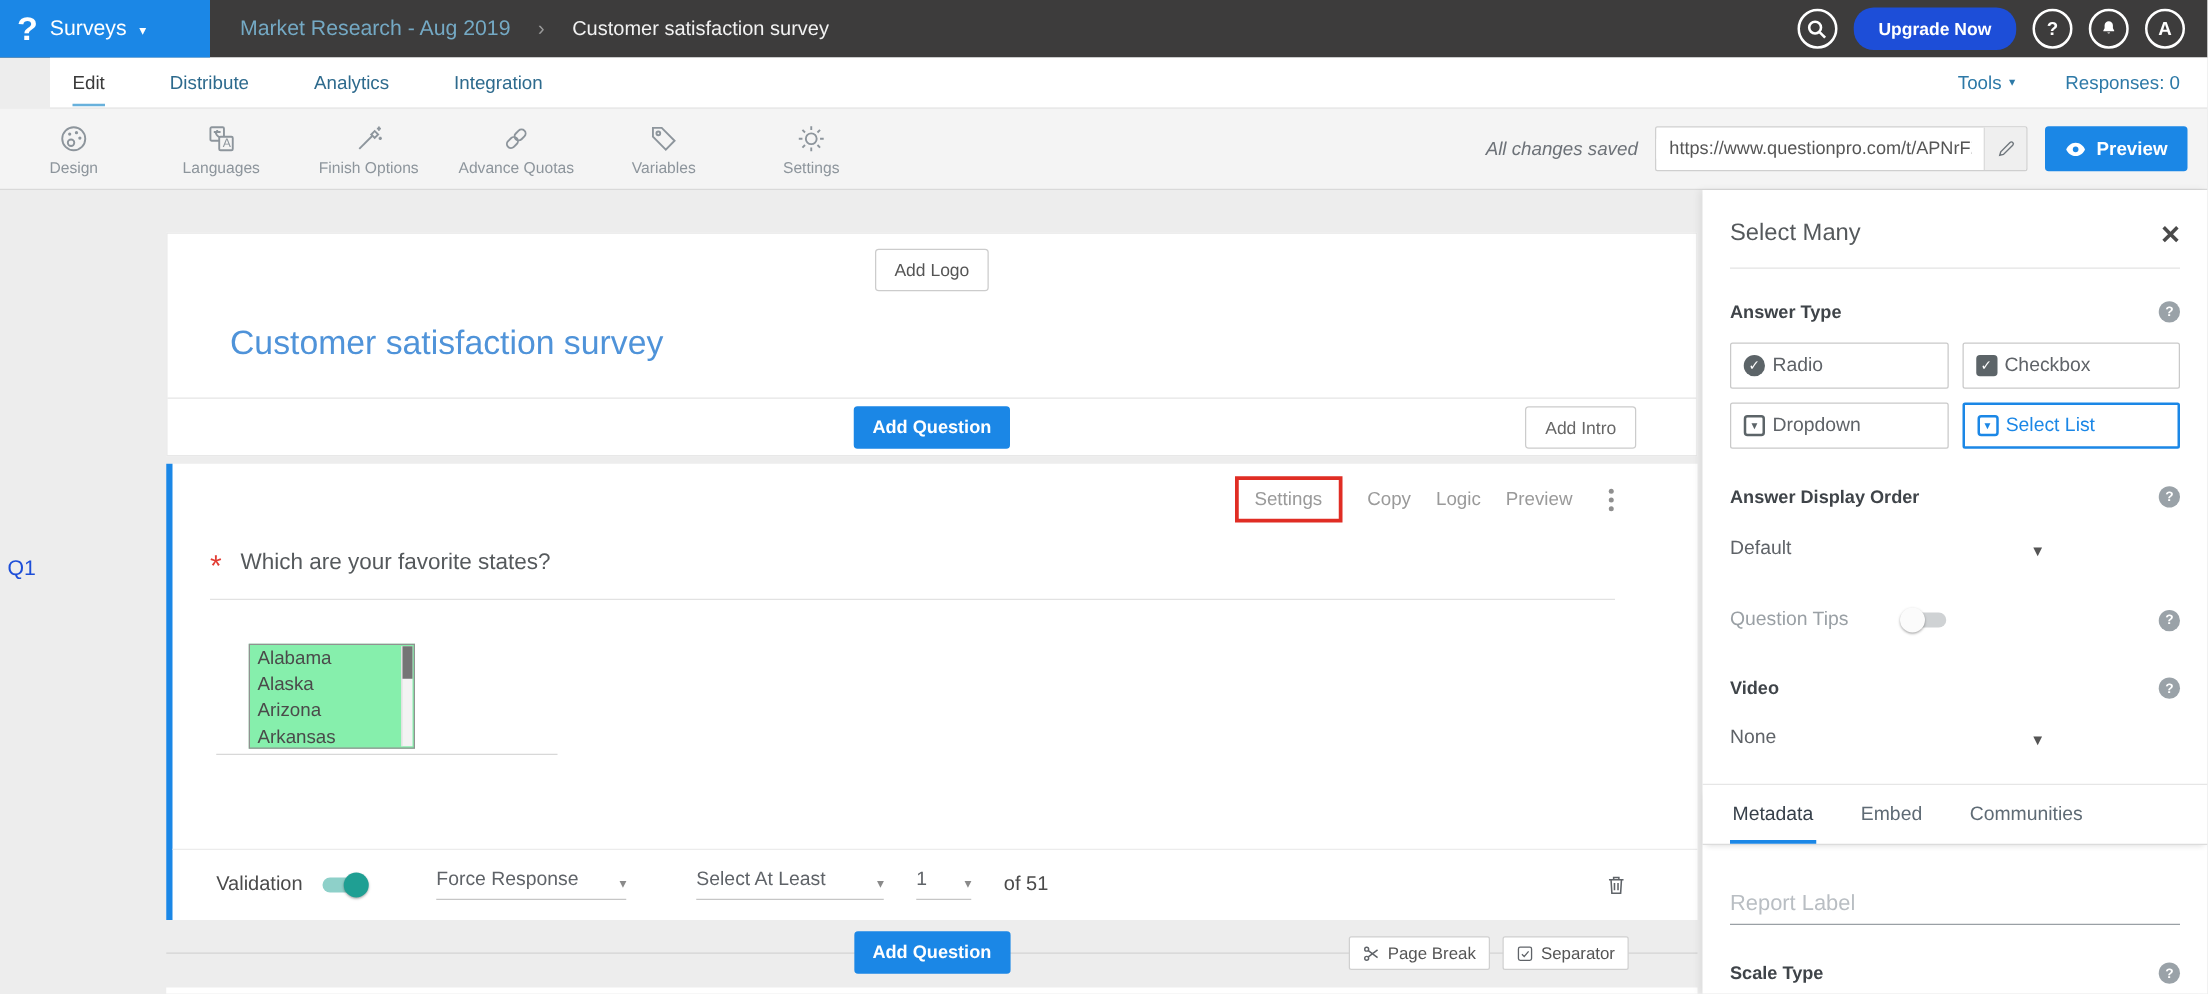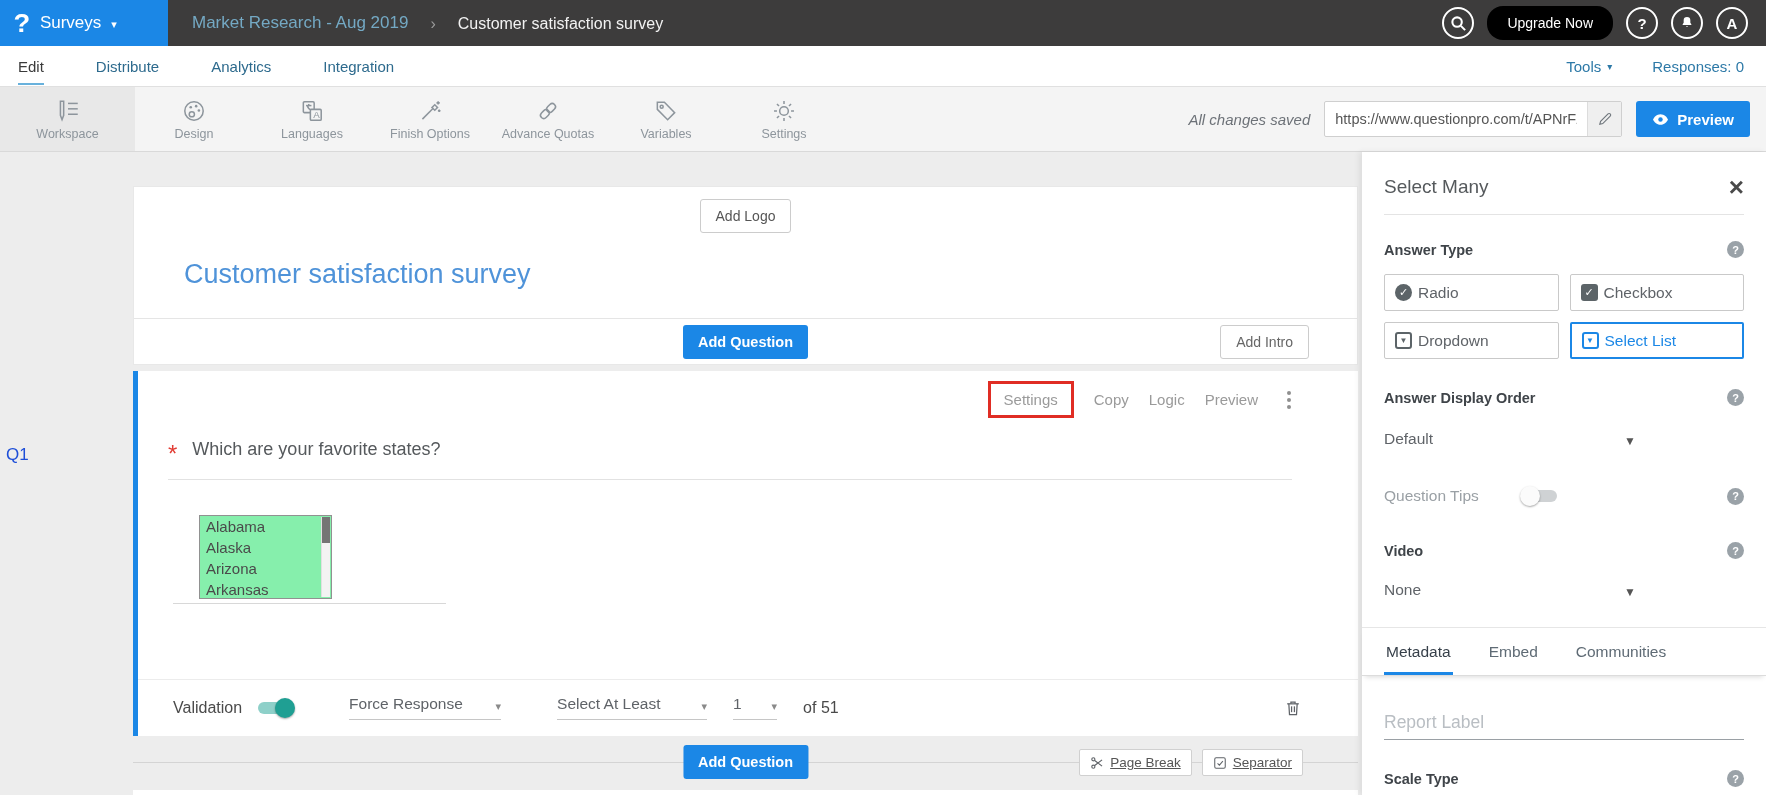--- a/index.html
+++ b/index.html
@@ -11,24 +11,24 @@
   .logo-area { width:168px; height:46px; background:#1b87e6; display:flex; align-items:center; gap:10px; padding-left:14px; cursor:pointer; }
   .logo-mark { color:#fff; font-size:26px; font-weight:700; line-height:1; transform:scaleX(1.05); }
   .surveys-label { color:#fff; font-size:17px; }
   .caret-w { color:#fff; font-size:11px; margin-top:2px; }
   .breadcrumbs { display:flex; align-items:flex-end; gap:22px; margin-left:24px; }
   .crumb-folder { color:#74a9c4; font-size:17px; cursor:pointer; }
   .crumb-sep { color:#9a9a9a; font-size:16px; }
   .crumb-survey { color:#f2f2f2; font-size:16px; }
   .topbar-right { margin-left:auto; display:flex; align-items:center; gap:13px; padding-right:18px; }
   .circle-btn { width:32px; height:32px; border:2px solid #fff; border-radius:50%; background:transparent; color:#fff; display:flex; align-items:center; justify-content:center; font-size:15px; font-weight:700; cursor:pointer; }
-  .upgrade-btn { background:#000000; border:none; color:#fff; font-weight:400; font-size:14px; border-radius:16px; padding:9px 20px; cursor:pointer; }
+  .upgrade-btn { background:#1d4ed8; border:none; color:#fff; font-weight:700; font-size:14px; border-radius:16px; padding:9px 20px; cursor:pointer; }
 
   
-  .navrow { height:41px; background:#fff; border-bottom:1px solid #e0e0e0; display:flex; align-items:center; }
+  .navrow { height:41px; background:#fff; border-bottom:1px solid #e0e0e0; display:flex; align-items:center;margin-left:40px; }
   .nav-tabs { display:flex; gap:52px; padding-left:18px; font-size:15px; }
   .tab { color:#2d6a8d; cursor:pointer; padding:10px 0 8px; }
   .tab.active { color:#3a3a3a; border-bottom:2px solid #68b1dc; }
   .nav-right { margin-left:auto; display:flex; align-items:center; gap:40px; padding-right:22px; font-size:15px; color:#2d79a7; }
   .tools { cursor:pointer; display:flex; align-items:center; gap:6px; }
   .caret-b { font-size:10px; color:#2d79a7; }
 
   
   .toolbar { height:65px; background:#f4f4f4; border-bottom:1px solid #d9d9d9; display:flex; align-items:stretch; }
   .tool-item { width:118px; display:flex; flex-direction:column; align-items:center; justify-content:center; gap:3px; cursor:pointer; }
@@ -76,21 +76,21 @@
   .val-label { font-size:16px; color:#4a4a4a; }
   .dd { display:flex; align-items:flex-end; justify-content:space-between; border-bottom:1px solid #c6c6c6; padding-bottom:6px; color:#5f6368; font-size:15.5px; cursor:pointer; }
   .dd .caret { color:#8a8a8a; font-size:11px; }
   .of-total { margin-left:26px; font-size:16px; color:#4a4a4a; }
   .trash { margin-left:auto; cursor:pointer; display:flex; }
 
   .footer-actions { position:relative; height:52px; margin-left:133px; width:1225px; }
   .fa-line { position:absolute; top:50%; left:0; right:0; border-top:1px solid #d4d4d4; }
   .fa-add { position:absolute; left:50%; transform:translateX(-50%); top:9px; }
   .fa-right { position:absolute; right:55px; top:13px; display:flex; gap:10px; align-items:center; }
-  .small-btn { display:flex; align-items:center; gap:6px; border:1px solid #d0d0d0; background:#fff; border-radius:2px; padding:5px 10px; font-size:13.5px; color:#555; cursor:pointer;text-decoration:underline; }
+  .small-btn { display:flex; align-items:center; gap:6px; border:1px solid #d0d0d0; background:#fff; border-radius:2px; padding:5px 10px; font-size:13.5px; color:#555; cursor:pointer; }
   .small-btn svg { stroke:#5f6368; fill:none; stroke-width:1.5; }
   .partial-card { margin-left:133px; margin-top:2px; width:1225px; height:14px; background:#fff; }
 
   
   .panel { position:absolute; right:0; top:0; bottom:0; width:404px; background:#fff; box-shadow:-3px 0 6px rgba(0,0,0,0.07); }
   .panel-pad { padding:0 22px; }
   .panel-title-row { display:flex; justify-content:space-between; align-items:center; padding-top:24px; }
   .panel-title { font-size:19px; color:#55595c; }
   .close-x { font-size:26px; font-weight:700; color:#4a4a4a; line-height:0.8; cursor:pointer; }
   .panel-hr { border-top:1px solid #e4e4e4; margin-top:16px; }
@@ -171,29 +171,20 @@
   <div class="nav-right">
     <span class="tools">
         <span>Tools</span>
         <span class="caret-b">▾</span>
       </span>
     <span>Responses: 0</span>
   </div>
 </div>
 
 <div class="toolbar">
-  <div class="tool-item active">
-    <svg width="26" height="26" viewBox="0 0 24 24">
-        <path d="M5 3h3v13l-1.5 4L5 16z"></path>
-        <line x1="12" y1="5" x2="21" y2="5"></line>
-        <line x1="12" y1="10" x2="21" y2="10"></line>
-        <line x1="12" y1="15" x2="21" y2="15"></line>
-      </svg>
-    <span class="lbl">Workspace</span>
-  </div>
   <div class="tool-item">
     <svg width="26" height="26" viewBox="0 0 24 24">
         <circle cx="12" cy="12" r="8.5"></circle>
         <circle cx="9" cy="8.5" r="1.2" fill="#8d959c" stroke="none"></circle>
         <circle cx="14" cy="7.5" r="1.2" fill="#8d959c" stroke="none"></circle>
         <circle cx="16.5" cy="11.5" r="1.2" fill="#8d959c" stroke="none"></circle>
         <circle cx="10" cy="15" r="2.4"></circle>
       </svg>
     <span class="lbl">Design</span>
   </div>

